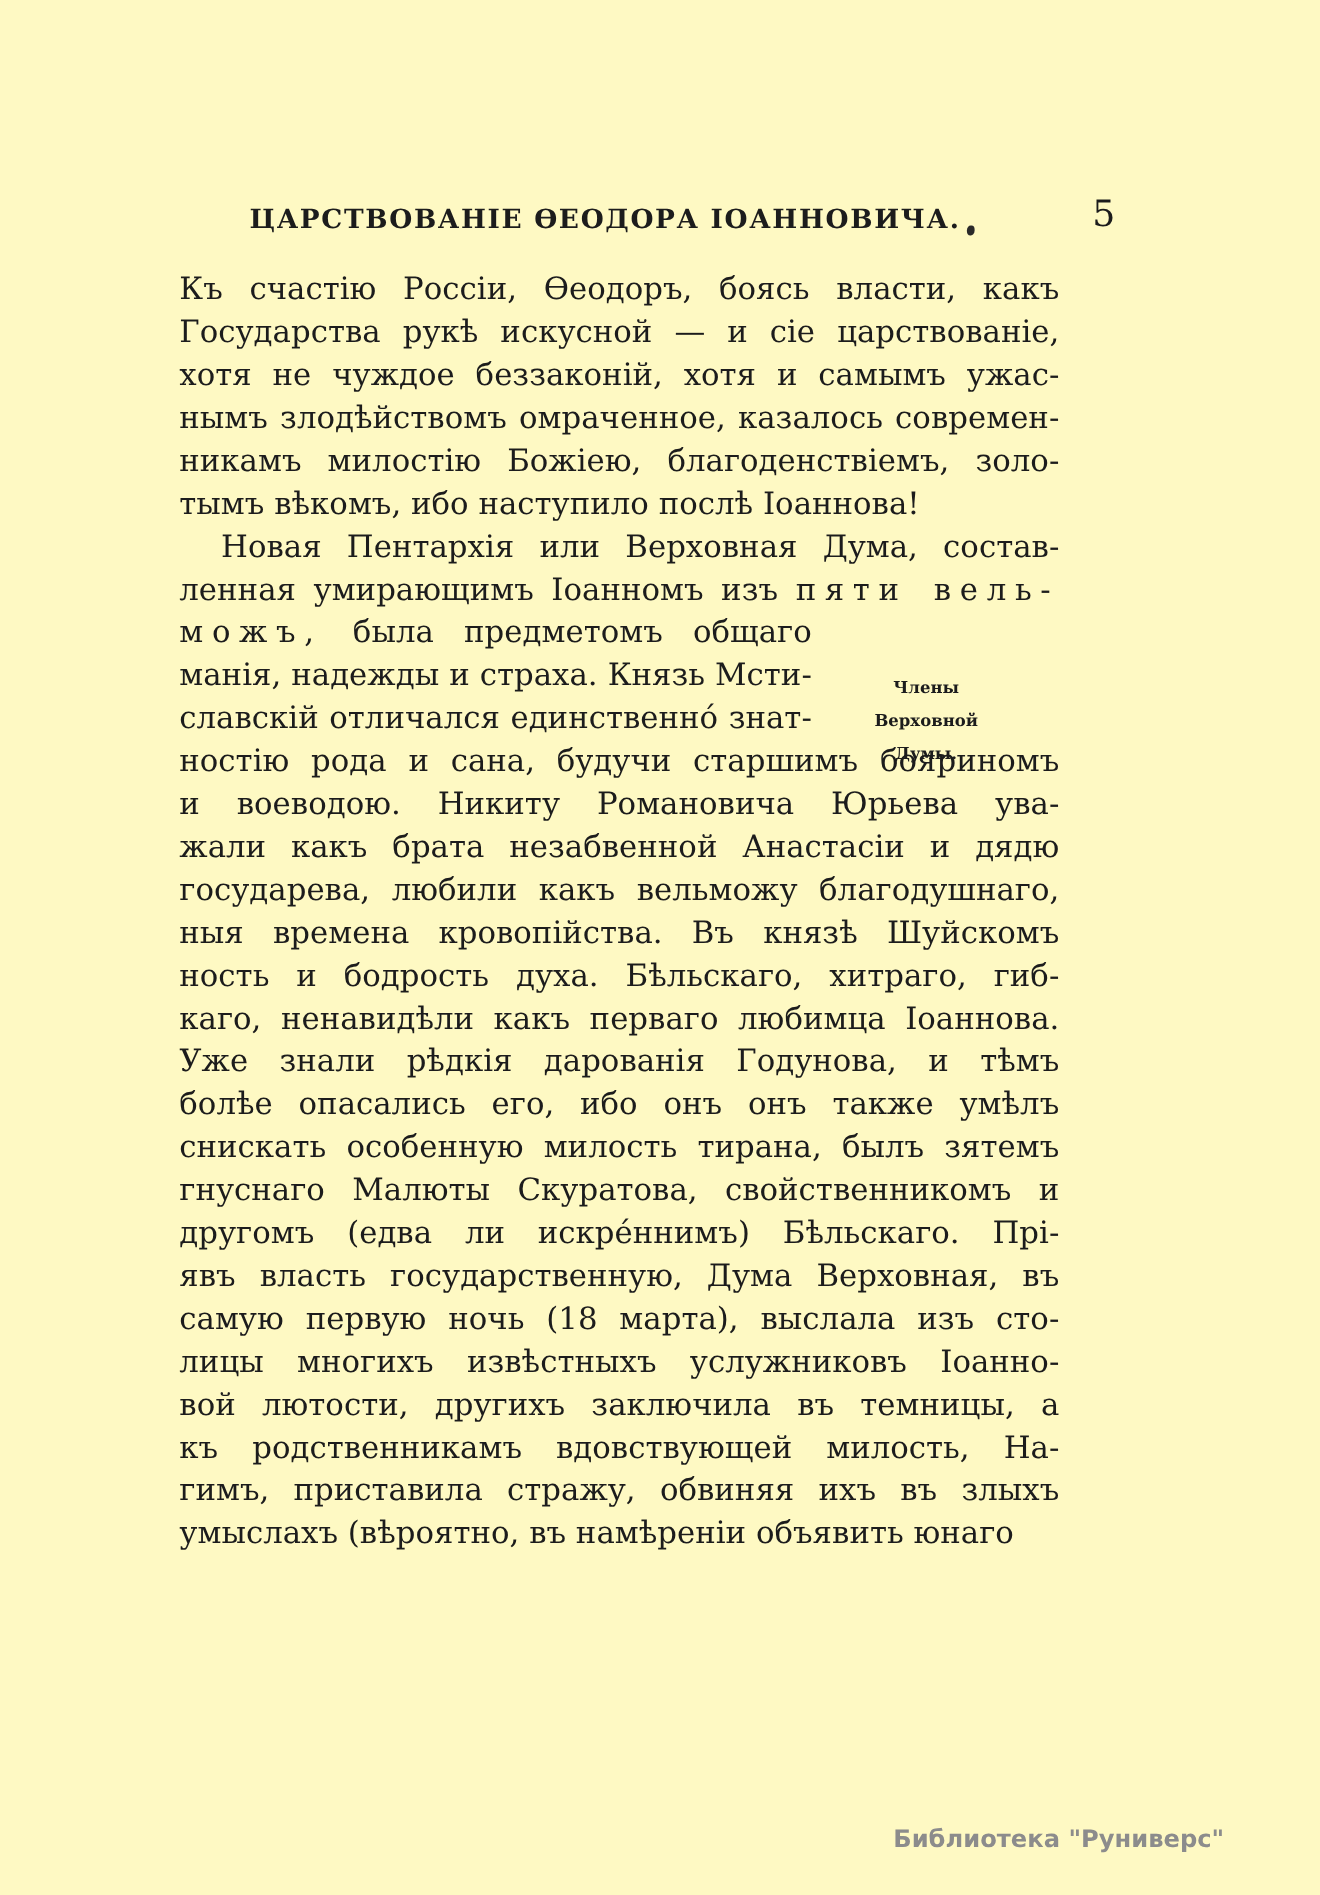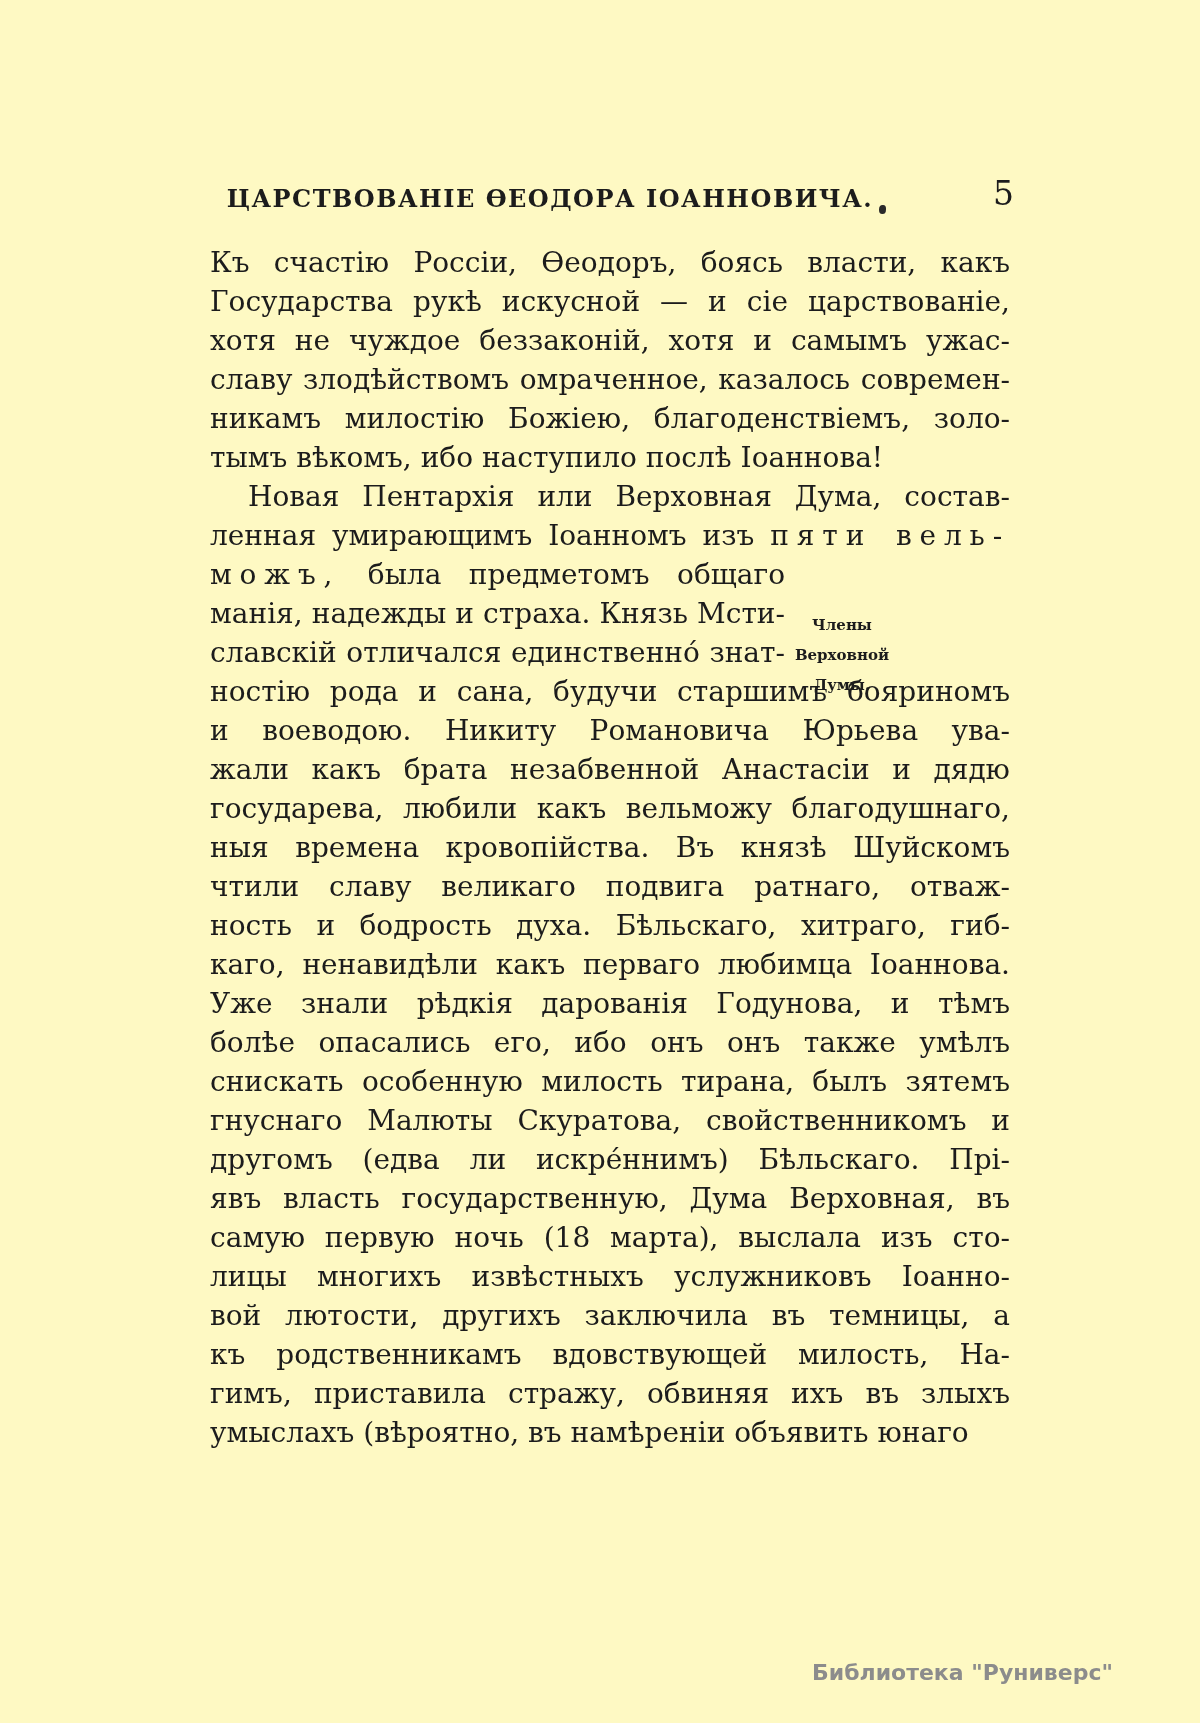--- a/index.html
+++ b/index.html
@@ -30,21 +30,20 @@
     top: 174px;
     font-size: 33px;
   }
   .textblock {
     position: absolute;
     left: 163px;
     top: 243px;
     width: 800px;
     font-size: 28px;
     line-height: 39px;
-    margin-left: 47px;
   }
   .line {
     height: 39px;
     overflow: hidden;
     text-align: justify;
     -moz-text-align-last: justify;
     text-align-last: justify;
   }
   .line.flush {
     -moz-text-align-last: left;
@@ -89,34 +88,33 @@
 <div class="page">
 
   <div class="running-head">ЦАРСТВОВАНІЕ ѲЕОДОРА ІОАННОВИЧА.</div>
   <div class="page-number">5</div>
   <div class="speck"></div>
 
   <div class="textblock">
     <div class="line"><span>Къ счастію Россіи, Ѳеодоръ, боясь власти, какъ</span></div>
     <div class="line"><span>Государства рукѣ искусной — и сіе царствованіе,</span></div>
     <div class="line"><span>хотя не чуждое беззаконій, хотя и самымъ ужас-</span></div>
-    <div class="line"><span>славу злодѣйствомъ омраченное, казалось современ-</span></div>
+    <div class="line"><span>нымъ злодѣйствомъ омраченное, казалось современ-</span></div>
     <div class="line"><span>никамъ милостію Божіею, благоденствіемъ, золо-</span></div>
     <div class="line flush"><span>тымъ вѣкомъ, ибо наступило послѣ Іоаннова!</span></div>
     <div class="line indent"><span>Новая Пентархія или Верховная Дума, состав-</span></div>
     <div class="line"><span>ленная умирающимъ Іоанномъ изъ </span><span class="sp">пяти вель-</span></div>
     <div class="line narrow"><span class="sp">можъ,</span><span> была предметомъ общаго вни-</span></div>
     <div class="line narrow"><span>манія, надежды и страха. Князь Мсти-</span></div>
     <div class="line narrow"><span>славскій отличался единственно́ знат-</span></div>
     <div class="line"><span>ностію рода и сана, будучи старшимъ бояриномъ</span></div>
     <div class="line"><span>и воеводою. Никиту Романовича Юрьева ува-</span></div>
     <div class="line"><span>жали какъ брата незабвенной Анастасіи и дядю</span></div>
     <div class="line"><span>государева, любили какъ вельможу благодушнаго,</span></div>
     <div class="line"><span>ныя времена кровопійства. Въ князѣ Шуйскомъ</span></div>
-    <div class="line"><span>чтили славу великаго подвига ратнаго, отваж-</span></div>
     <div class="line"><span>ность и бодрость духа. Бѣльскаго, хитраго, гиб-</span></div>
     <div class="line"><span>каго, ненавидѣли какъ перваго любимца Іоаннова.</span></div>
     <div class="line"><span>Уже знали рѣдкія дарованія Годунова, и тѣмъ</span></div>
     <div class="line"><span>болѣе опасались его, ибо онъ онъ также умѣлъ</span></div>
     <div class="line"><span>снискать особенную милость тирана, былъ зятемъ</span></div>
     <div class="line"><span>гнуснаго Малюты Скуратова, свойственникомъ и</span></div>
     <div class="line"><span>другомъ (едва ли искре́ннимъ) Бѣльскаго. Прі-</span></div>
     <div class="line"><span>явъ власть государственную, Дума Верховная, въ</span></div>
     <div class="line"><span>самую первую ночь (18 марта), выслала изъ сто-</span></div>
     <div class="line"><span>лицы многихъ извѣстныхъ услужниковъ Іоанно-</span></div>

